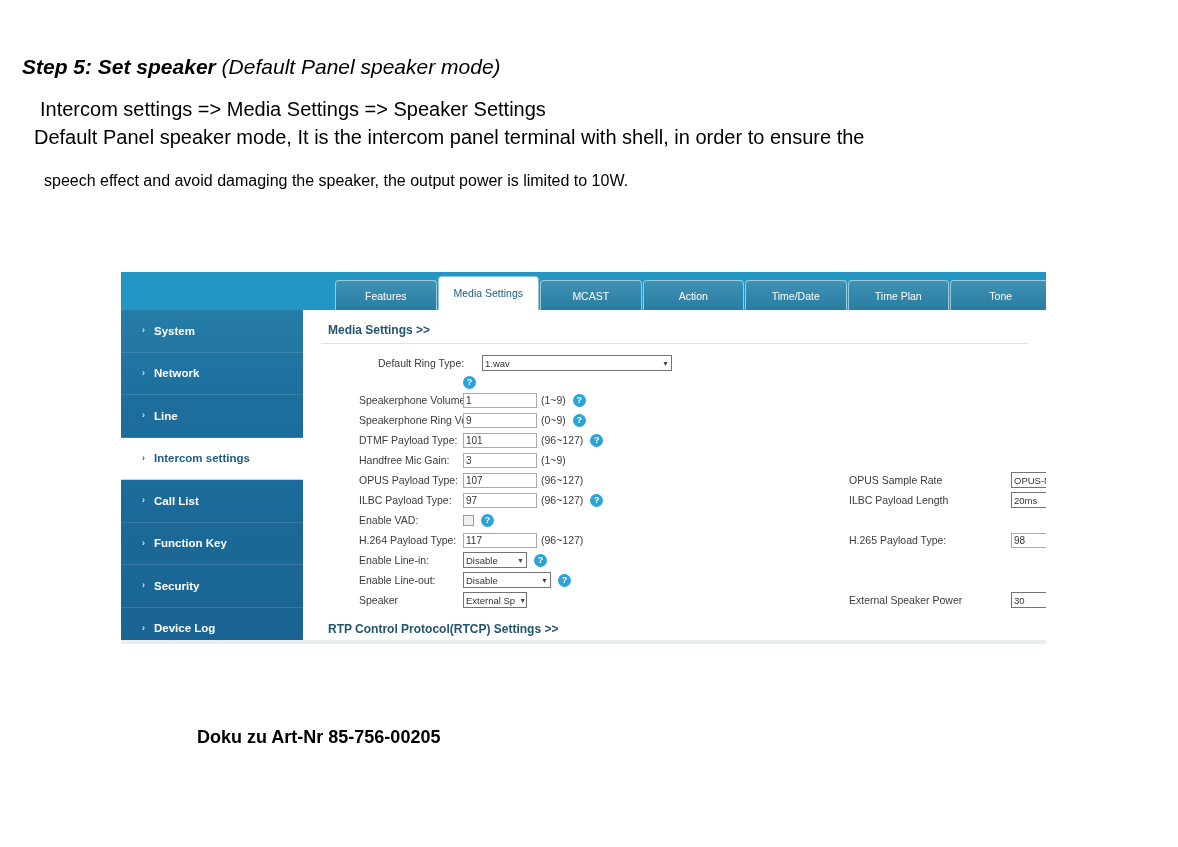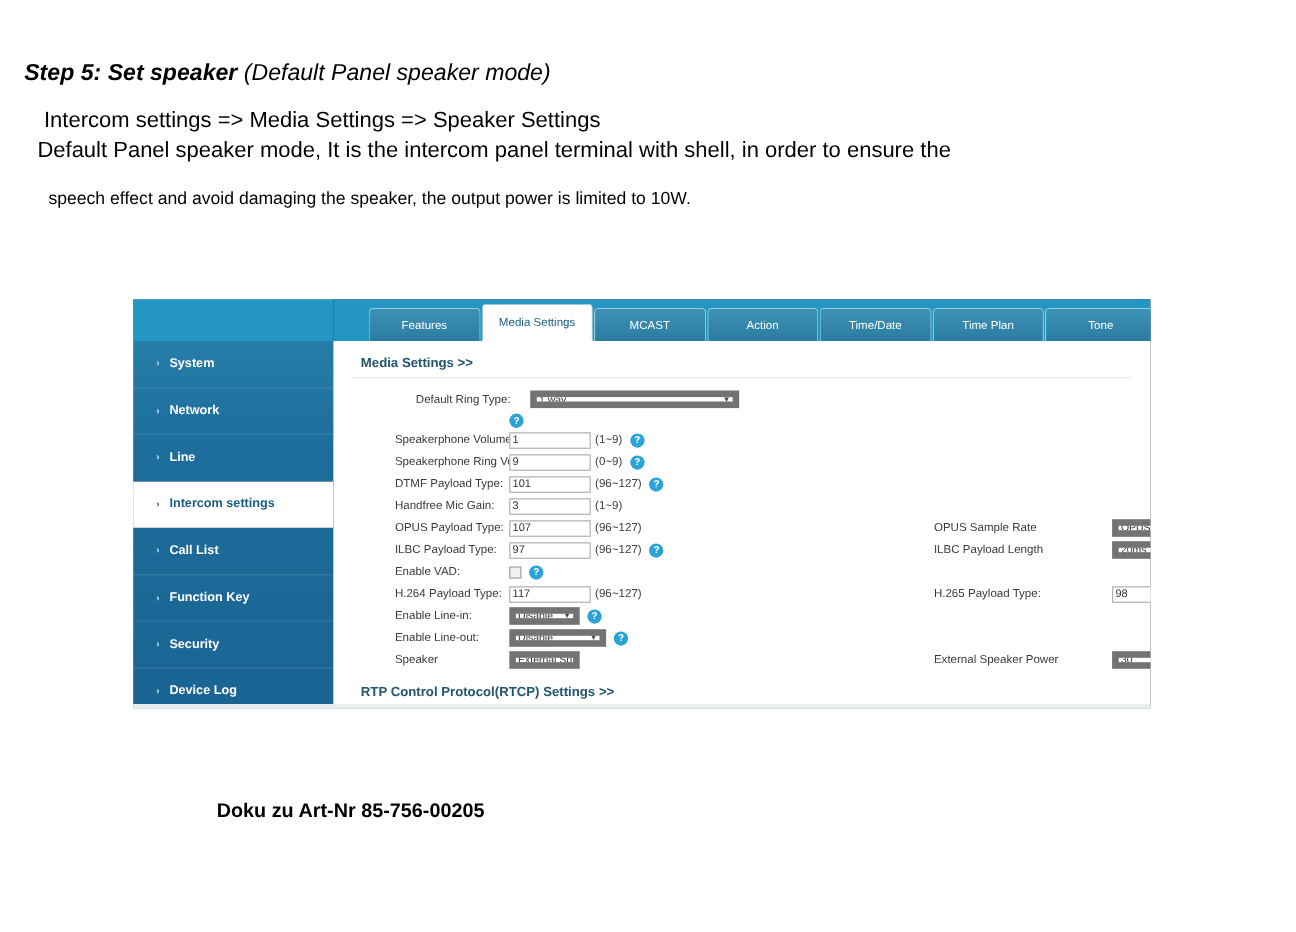--- a/index.html
+++ b/index.html
@@ -101,21 +101,21 @@
   }
   .side-item.active .arrow { color: #1a5f86; }
 
   
   .content {
     position: absolute;
     left: 182px;
     top: 0;
     right: 0;
     bottom: 0;
-    background: #000000;
+    background: #fdba74;
   }
 
   
   .tabstrip {
     position: absolute;
     left: 0;
     top: 0;
     height: 38px;
     width: 743px;
     background: #2496c4;
@@ -222,21 +222,21 @@
     color: #ffffff;
     font-size: 9px;
     font-weight: bold;
     line-height: 13px;
     text-align: center;
     margin-left: 7px;
     flex: 0 0 auto;
   }
   .sel {
     height: 16px;
-    border: 6px solid #737373;
+    border: 1px solid #737373;
     background: #ffffff;
     font-size: 9.5px;
     color: #333;
     display: inline-flex;
     align-items: center;
     justify-content: space-between;
     padding: 0 2px;
     box-sizing: border-box;
     white-space: nowrap;
     overflow: hidden;

